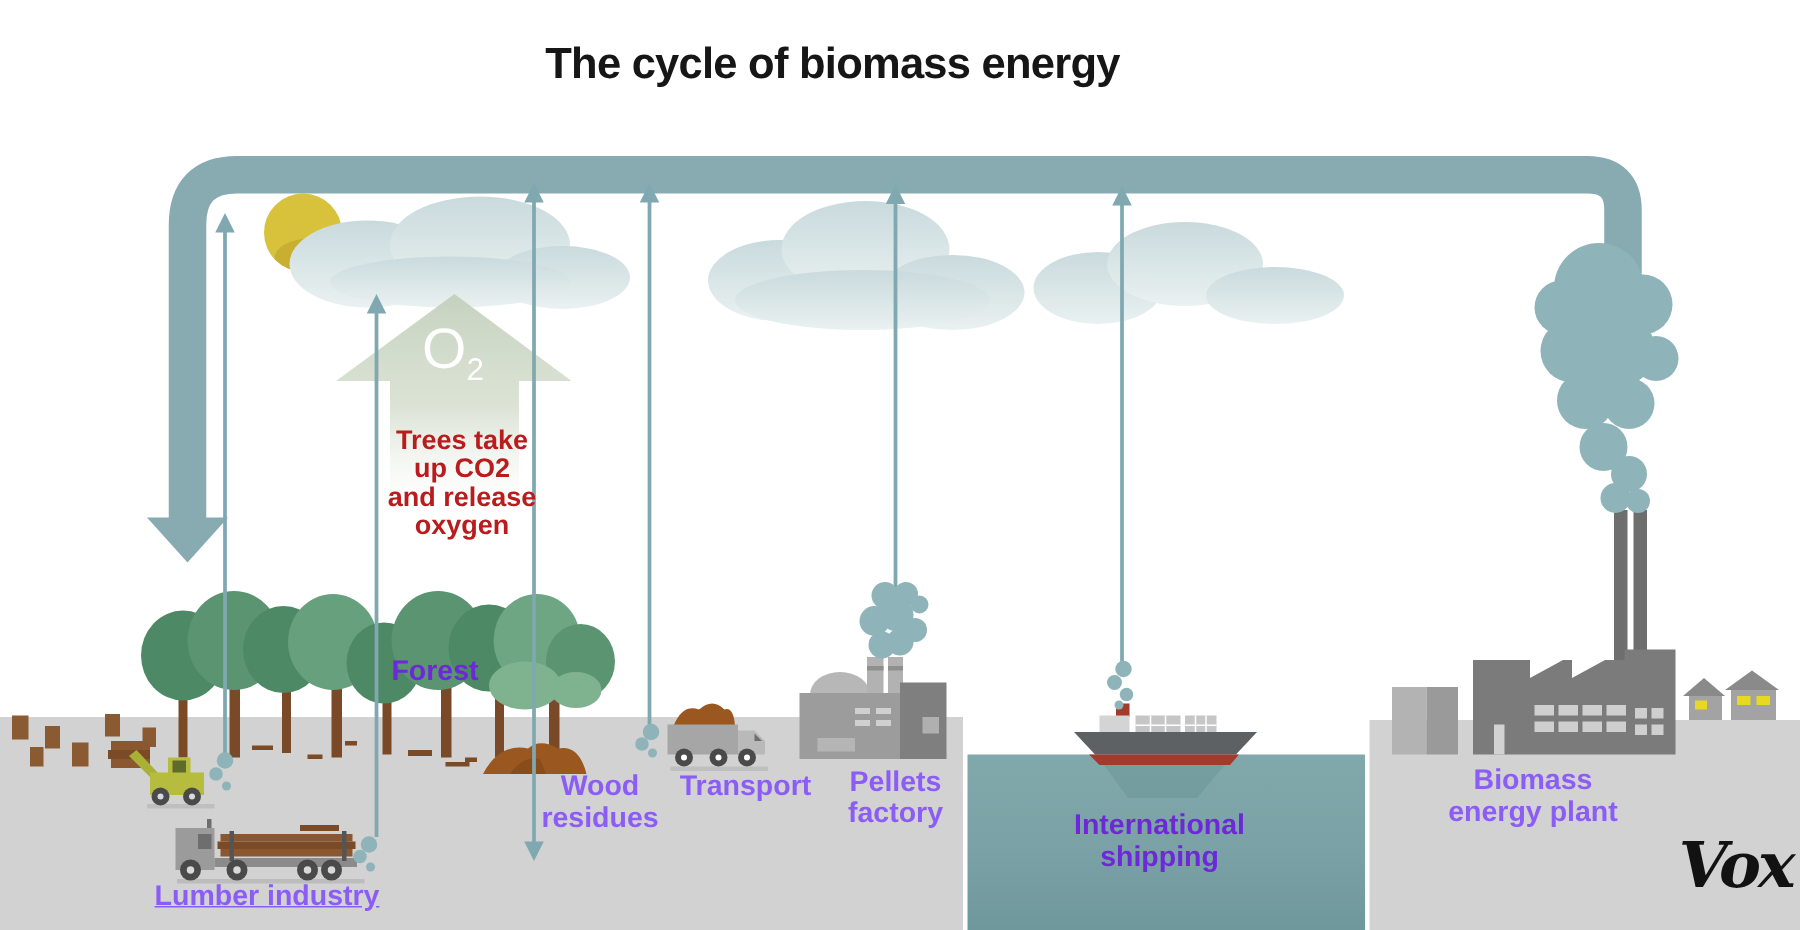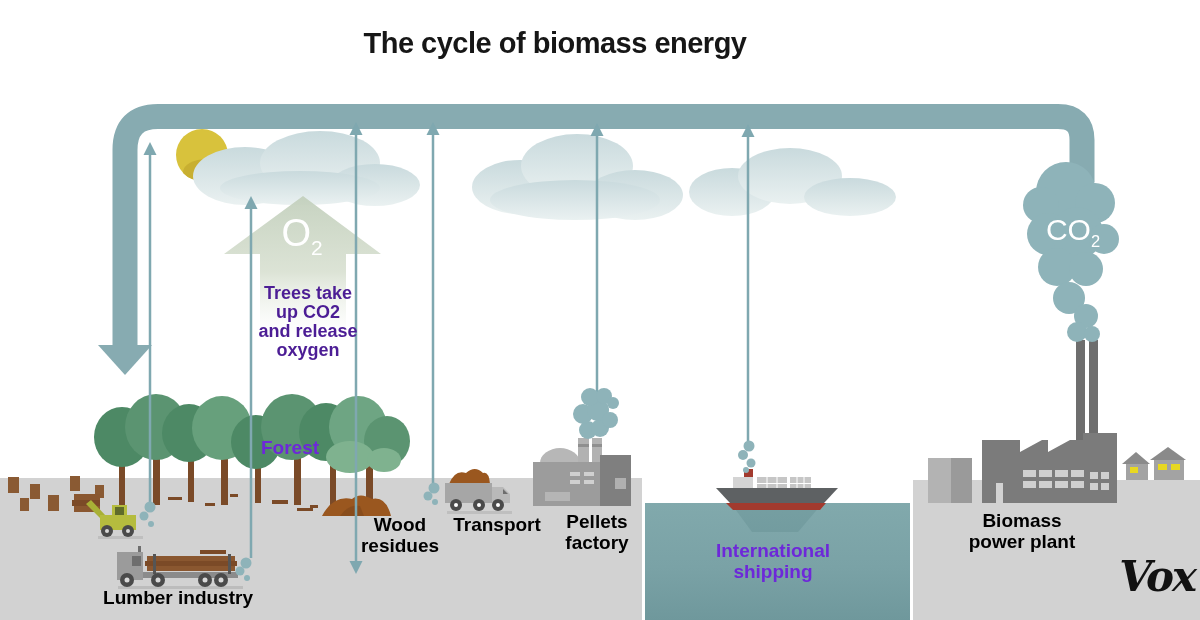--- a/index.html
+++ b/index.html
@@ -1,22 +1,22 @@
 <!DOCTYPE html>
 <html><head>
 <meta charset="utf-8">
 <style>
   html,body{margin:0;padding:0;background:#fff;}
   #stage{position:relative;width:1200px;height:620px;background:#ffffff;overflow:hidden;
          font-family:"Liberation Sans",sans-serif;}
   #art{position:absolute;left:0;top:0;}
-  .lbl{position:absolute;font:700 19px/21px "Liberation Sans",sans-serif;color:#000000;
+  .lbl{position:absolute;font:700 19px/21px "Liberation Sans",sans-serif;color:#8b5cf6;
        text-align:center;white-space:pre-line;}
   .lbl.white{color:#6d28d9;}
-  .lbl.black{color:#4c1d95;font-size:18px;line-height:19px;}
+  .lbl.black{color:#b91c1c;font-size:18px;line-height:19px;}
   .title{position:absolute;left:280px;top:26px;width:550px;text-align:center;
          font:700 29px/34px "Liberation Sans",sans-serif;color:#161616;letter-spacing:-0.5px;}
   .gas{position:absolute;text-align:center;color:#ffffff;font-weight:400;
        font-family:"Liberation Sans",sans-serif;}
   .gas sub{font-size:0.55em;}
   #o2text{left:267px;top:212px;width:70px;font-size:38px;}
   #co2text{left:1028px;top:213px;width:90px;font-size:30px;}
   #voxlogo{position:absolute;left:1085px;top:554px;width:110px;text-align:right;
            font:700 italic 42px/46px "DejaVu Serif",serif;color:#121212;letter-spacing:-2px;}
 </style>
@@ -302,40 +302,39 @@
     <circle cx="1086" cy="316" r="12"></circle>
         <circle cx="1077" cy="332" r="10"></circle>
         <circle cx="1092" cy="334" r="8"></circle>
   </g>
 </svg>
 
 <div class="title">The cycle of biomass energy</div>
 
 <div class="gas" id="o2text"><span>O</span><sub>2</sub></div>
 
-<div class="gas" id="co2text"><span>CO</span><sub>2</sub></div>
 
 <div class="lbl black" style="left:240px;top:284px;width:136px;">Trees take
 up CO2
 and release
 oxygen</div>
 
 <div class="lbl white" style="left:240px;top:437px;width:100px;">Forest</div>
 
-<div class="lbl" style="left:88px;top:587px;width:180px;">Lumber industry</div>
+<div class="lbl" style="left:88px;top:587px;width:180px;text-decoration:underline;">Lumber industry</div>
 
 <div class="lbl" style="left:330px;top:514px;width:140px;">Wood
 residues</div>
 
 <div class="lbl" style="left:427px;top:514px;width:140px;">Transport</div>
 
 <div class="lbl" style="left:527px;top:511px;width:140px;text-align:center;">Pellets
 factory</div>
 
 <div class="lbl white" style="left:693px;top:520px;width:160px;margin-top:20px;">International
 shipping</div>
 
 <div class="lbl" style="left:942px;top:510px;width:160px;">Biomass
-power plant</div>
+energy plant</div>
 
 <div id="voxlogo">Vox</div>
 
 </div>
 
 </body></html>

